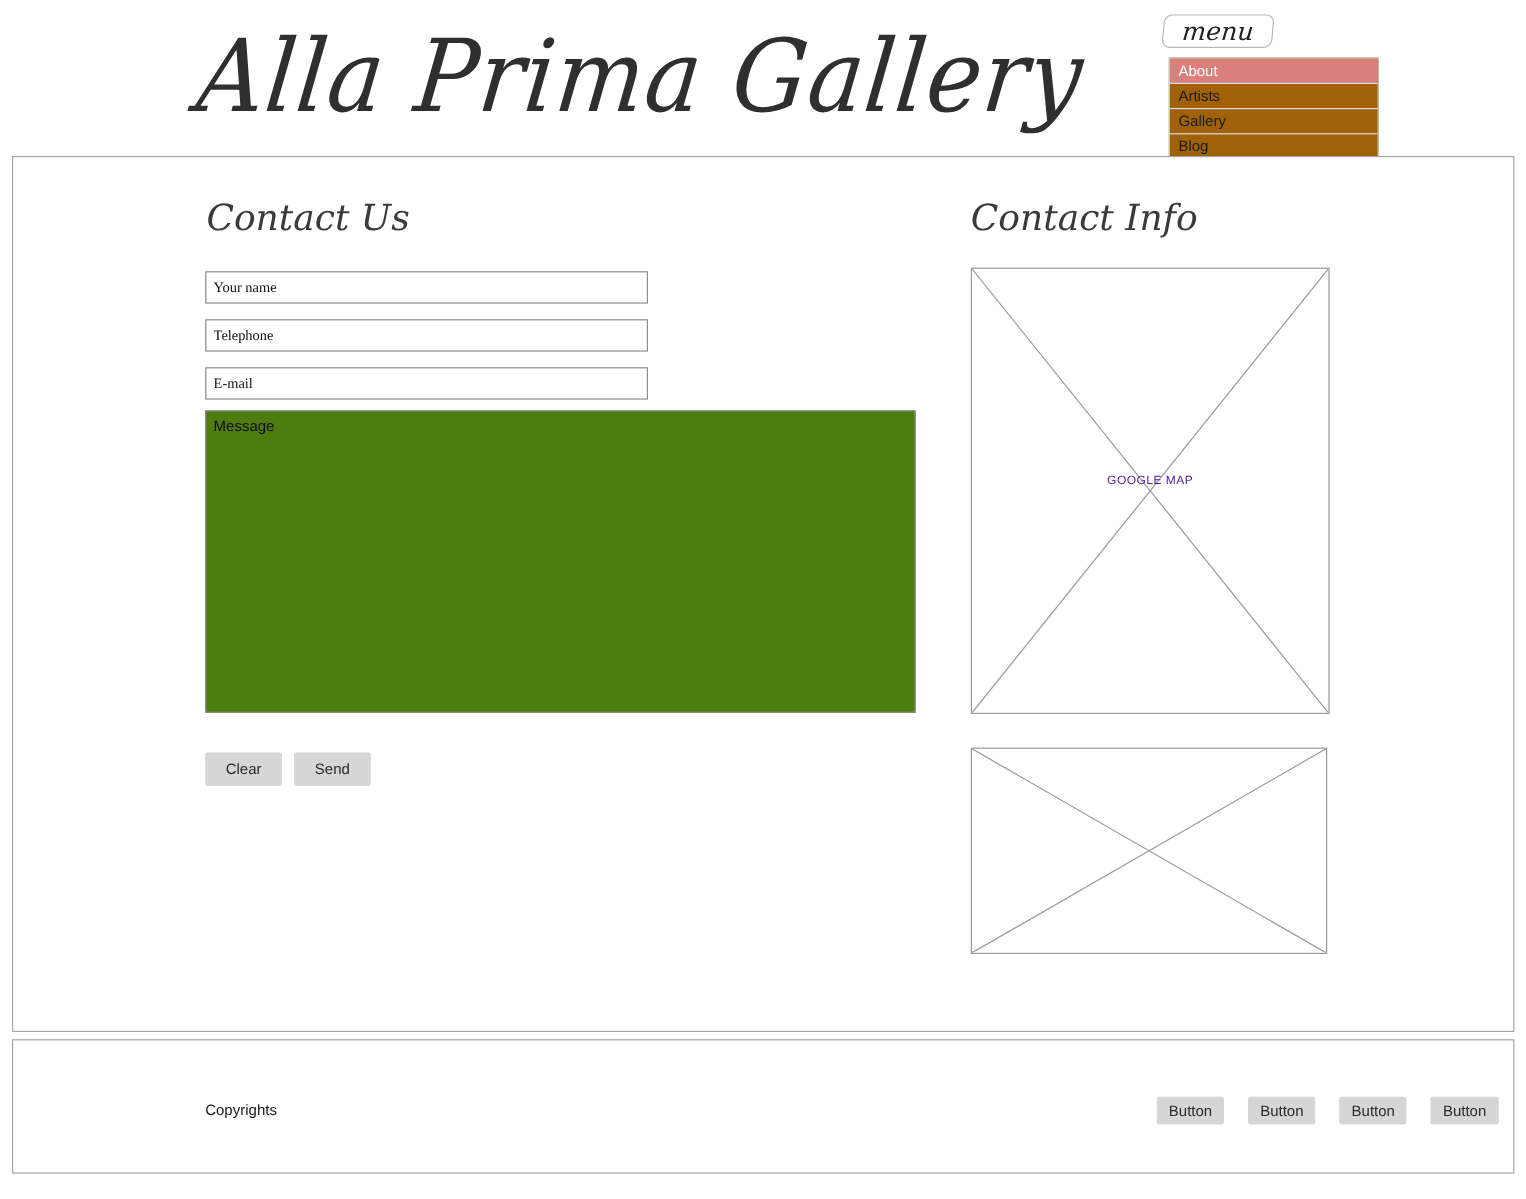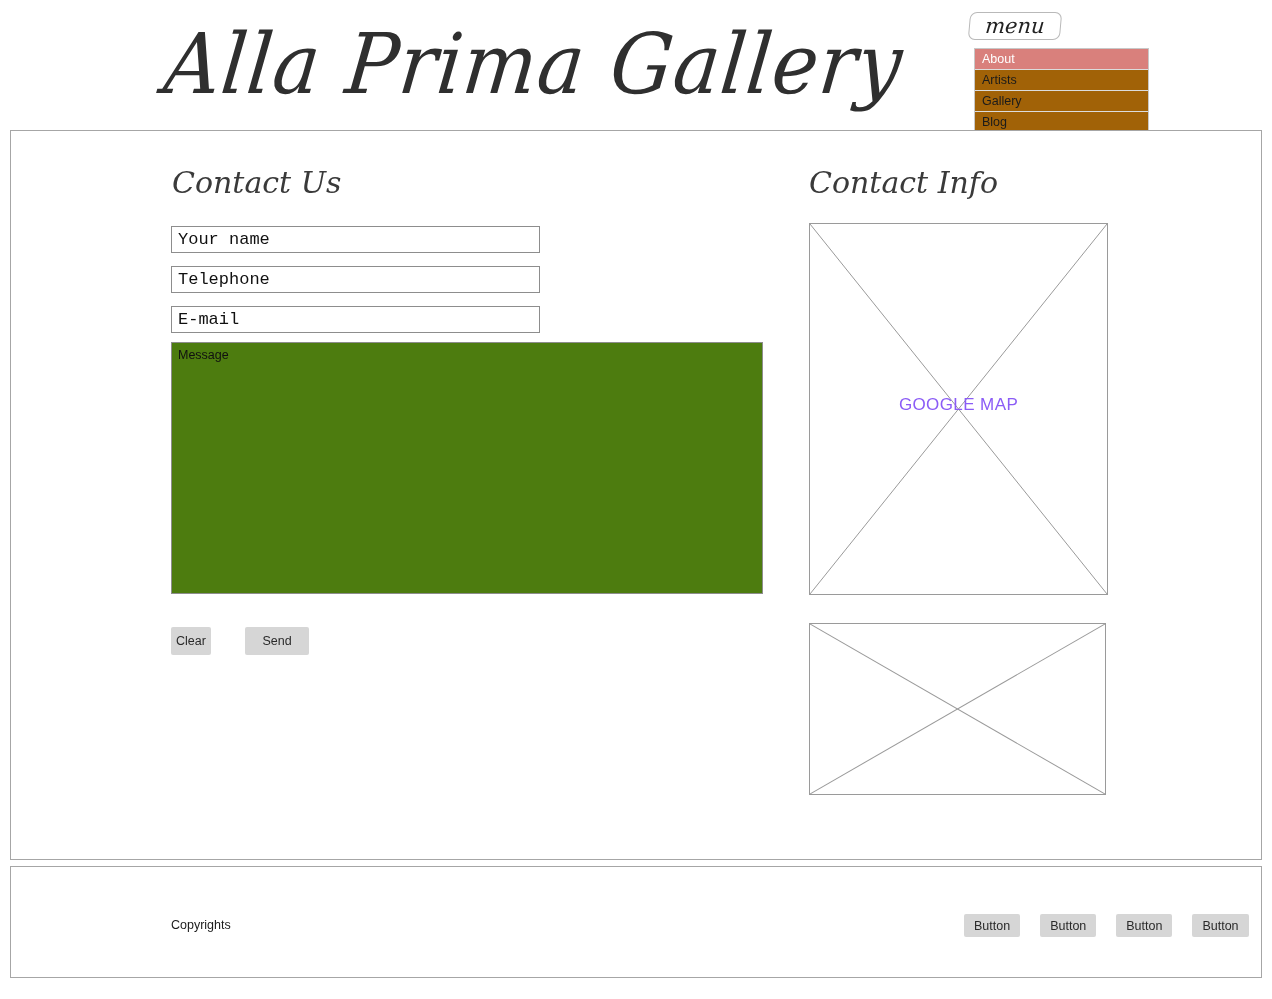--- a/index.html
+++ b/index.html
@@ -121,22 +121,22 @@
 
   
   .text-field {
     position: absolute;
     left: 160px;
     width: 369px;
     height: 27px;
     border: 1px solid #8d8d8d;
     background: #ffffff;
     box-sizing: border-box;
-    font-family: Liberation Mono, monospace;
-    font-size: 17px;
+    font-family: Liberation Serif, serif;
+    font-size: 12px;
     color: #101010;
     padding: 0 0 0 6px;
     line-height: 25px;
     outline: none;
   }
   #field-name { top: 95px; }
   #field-phone { top: 135px; }
   #field-email { top: 175px; }
 
   #field-message {
@@ -163,21 +163,21 @@
     height: 28px;
     background: #d6d6d6;
     border: none;
     border-radius: 2px;
     font-family: "Liberation Sans", sans-serif;
     font-size: 12.5px;
     color: #2a2a2a;
     cursor: pointer;
     padding: 0;
   }
-  #btn-clear { left: 160px; width: 40px; }
+  #btn-clear { left: 160px; width: 64px; }
   #btn-send  { left: 234px; width: 64px; }
 
   
   .placeholder {
     position: absolute;
     border: 1px solid #9a9a9a;
     background: #ffffff;
     box-sizing: border-box;
     overflow: hidden;
   }
@@ -195,23 +195,23 @@
     left: 798px;
     top: 92px;
     width: 299px;
     height: 372px;
   }
   #map-label {
     position: absolute;
     left: 0; right: 0;
     top: 171px;
     text-align: center;
-    font-size: 17px;
+    font-size: 10px;
     letter-spacing: 0.4px;
-    color: #8b5cf6;
+    color: #4c1d95;
   }
   #address-placeholder {
     left: 798px;
     top: 492px;
     width: 297px;
     height: 172px;
   }
   #address-lines {
     position: absolute;
     left: 7px;

